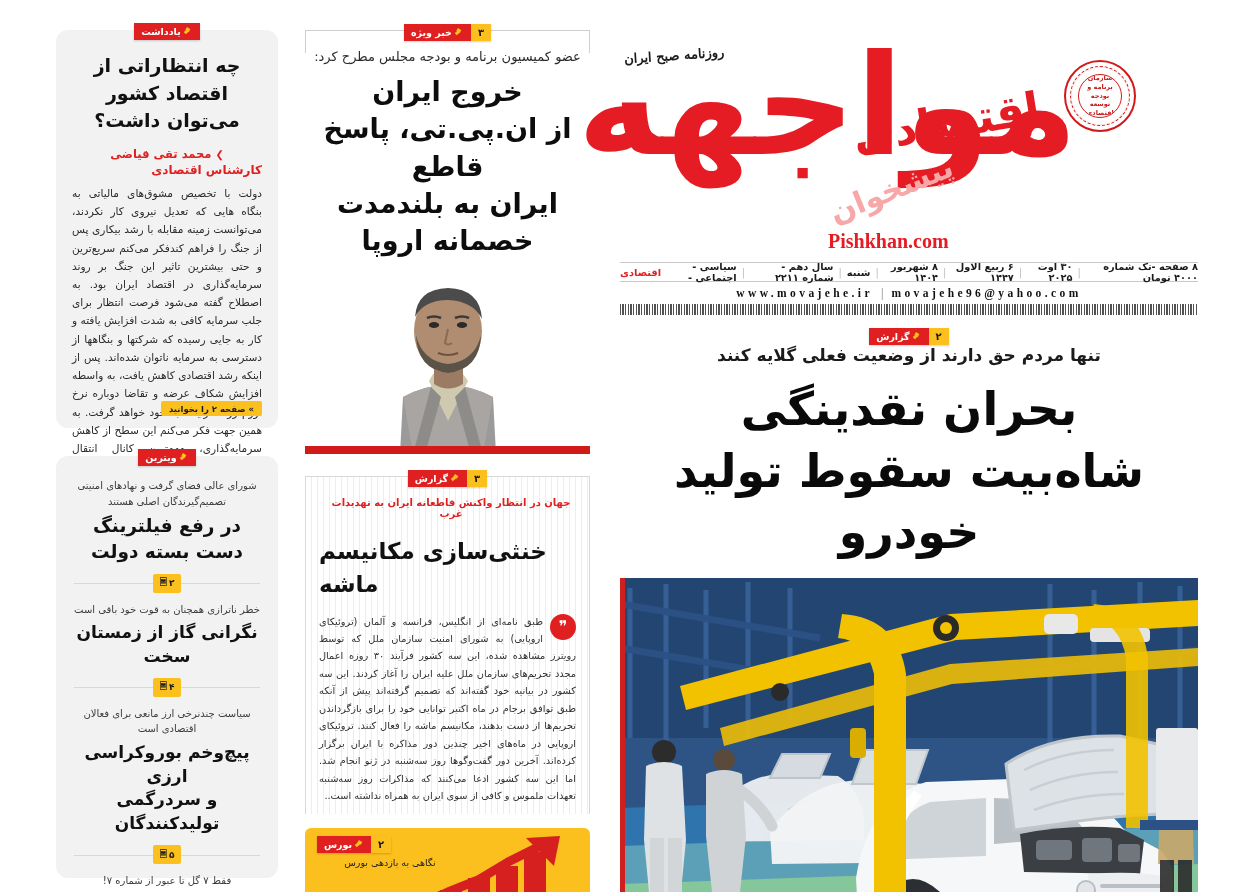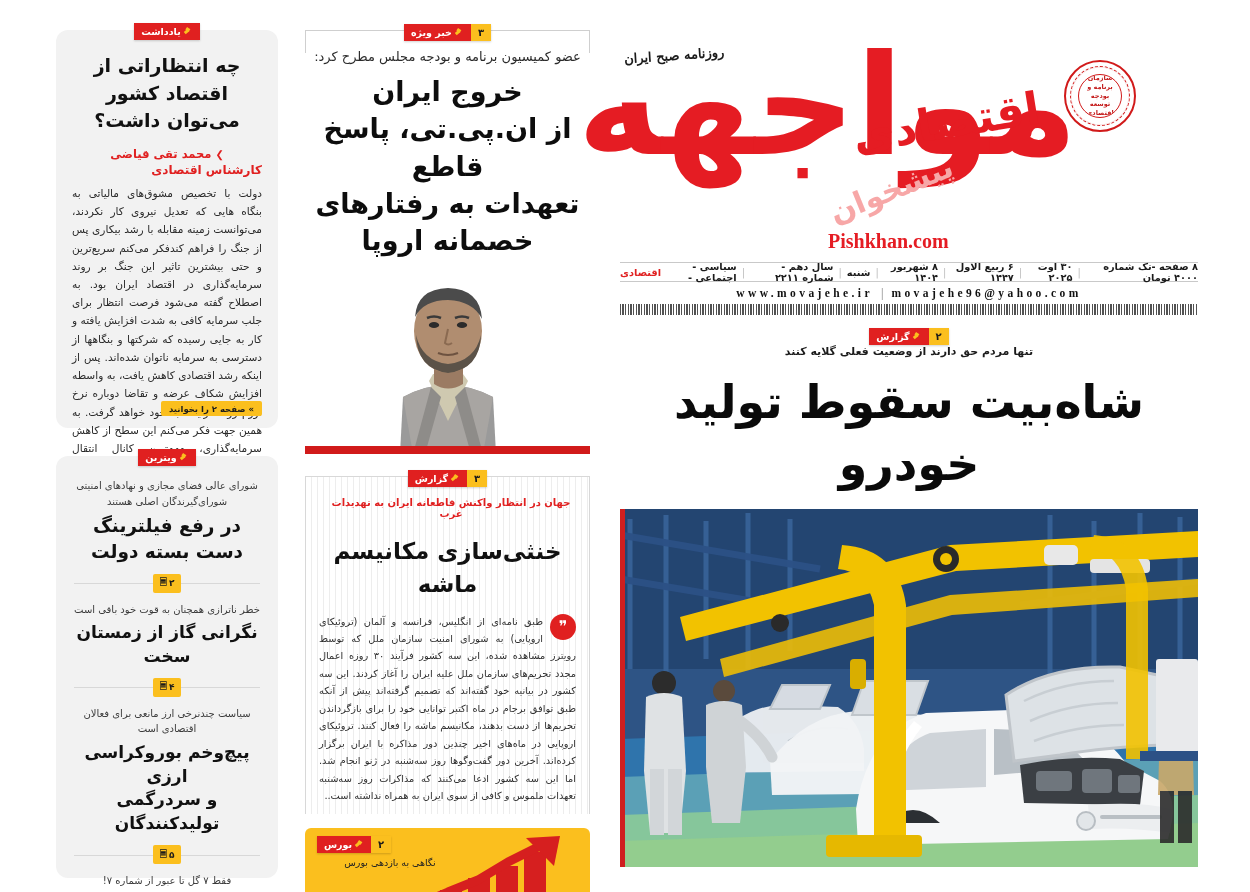--- a/index.html
+++ b/index.html
@@ -266,21 +266,21 @@
   }
   .report-kicker {
     text-align: center;
     color: #e02020;
     font-size: 10px;
     font-weight: bold;
     margin-bottom: 16px;
     padding-left: 7px;
   }
   .report-headline {
-    text-align: center;
+    text-align: left;
     font-size: 23px;
     font-weight: bold;
     line-height: 1.42;
     color: #111;
     letter-spacing: -0.4px;
     margin-bottom: 12px;
   }
   .report-body {
     font-size: 9.8px;
     line-height: 1.78;
@@ -475,21 +475,21 @@
     height: 11px;
     background: repeating-linear-gradient(90deg,
       #333 0px, #333 1px, #fff 1px, #fff 2px,
       #333 2px, #333 4px, #fff 4px, #fff 5px,
       #333 5px, #333 6px, #fff 6px, #fff 8px);
     opacity: .85;
   }
 
   #lead { position: relative; margin-top: 20px; text-align: center; }
   .lead-kicker {
-    font-size: 11px;
+    font-size: 17px;
     color: #1b1b1b;
     font-weight: 600;
     margin-bottom: 14px;
   }
   .lead-headline {
     font-size: 46px;
     font-weight: bold;
     color: #0a0a0a;
     line-height: 1.34;
     letter-spacing: -1.5px;
@@ -545,21 +545,21 @@
       <div class="card-badge-wrap">
         <span class="badge">
           <span class="b-label">
             <span class="tick"></span>
             <span>ویترین</span>
           </span>
         </span>
       </div>
 
       <div class="vit-item">
-        <div class="vit-kicker">شورای عالی فضای مجازی و نهادهای امنیتی شورای‌گیرندگان اصلی هستند</div>
+        <div class="vit-kicker">شورای عالی فضای گرفت و نهادهای امنیتی تصمیم‌گیرندگان اصلی هستند</div>
         <div class="vit-title">در رفع فیلترینگ</div>
         <div class="vit-title">دست بسته دولت</div>
       </div>
       <div class="chip-row">
         <span class="pagechip">
           <span>۲</span>
           <span>🗏</span>
         </span>
       </div>
 
@@ -603,21 +603,21 @@
             <span class="tick"></span>
             <span>خبر ویژه</span>
           </span>
           <span class="b-page">۳</span>
         </span>
       </div>
 
       <div class="mid-kicker">عضو کمیسیون برنامه و بودجه مجلس مطرح کرد:</div>
       <div class="mid-headline">خروج ایران</div>
       <div class="mid-headline">از ان.پی.تی، پاسخ قاطع</div>
-      <div class="mid-headline">تعهدات به رفتارهای</div>
+      <div class="mid-headline">ایران به بلندمدت</div>
       <div class="mid-headline">خصمانه اروپا</div>
 
       <div id="portrait">
         <svg viewBox="0 0 285 185" width="285" height="185" preserveAspectRatio="none">
           <rect x="0" y="0" width="285" height="185" fill="#ffffff"></rect>
 
           <path d="M95 185 L98 128 Q142 104 188 128 L191 185 Z" fill="#9a9a9a"></path>
           <path d="M98 128 Q142 104 188 128 L178 185 L108 185 Z" fill="#a8a5a2"></path>
 
           <path d="M126 118 L143 150 L160 118 L152 110 L134 110 Z" fill="#d9d3bc"></path>
@@ -739,20 +739,21 @@
             <span class="b-label">
               <span class="tick"></span>
               <span>گزارش</span>
             </span>
             <span class="b-page">۲</span>
           </span>
         </div>
       </div>
 
       <div class="lead-kicker">تنها مردم حق دارند از وضعیت فعلی گلایه کنند</div>
+      <div class="lead-headline">بحران نقدینگی</div>
       <div class="lead-headline">شاه‌بیت سقوط تولید خودرو</div>
     </div>
 
     <div id="photo">
       <svg viewBox="0 0 578 358" width="578" height="358" preserveAspectRatio="none">
 
         <rect x="0" y="0" width="578" height="358" fill="#2e5485"></rect>
         <rect x="0" y="0" width="578" height="160" fill="#234571"></rect>
         <g stroke="#39649a" stroke-width="5" opacity=".9">
           <line x1="10" y1="10" x2="10" y2="160"></line>

